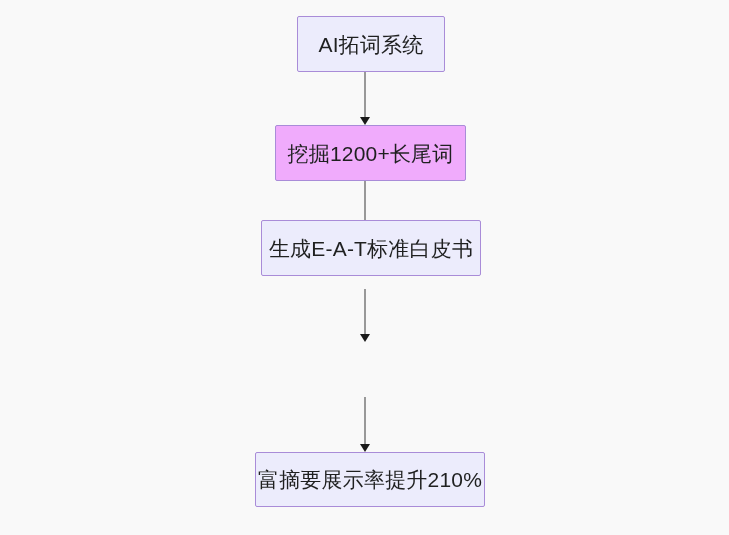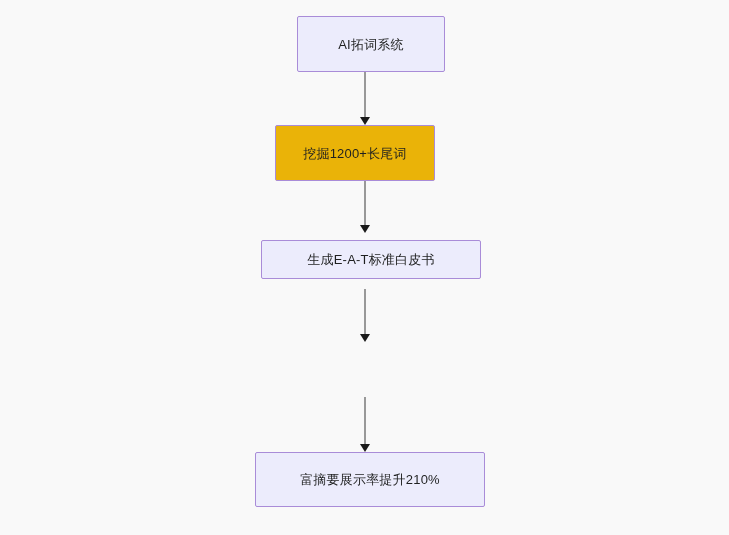--- a/index.html
+++ b/index.html
@@ -23,21 +23,21 @@
   .flow-node {
     position: absolute;
     box-sizing: border-box;
     background: #ececfc;
     border: 1.4px solid #a98cd8;
     border-radius: 2px;
     display: flex;
     align-items: center;
     justify-content: center;
     color: #1f2020;
-    font-size: 13px;
+    font-size: 21px;
     line-height: 1;
     letter-spacing: 0.2px;
     white-space: nowrap;
   }
 
   .flow-node .node-text {
     display: block;
   }
 
   .connector {
@@ -68,30 +68,30 @@
 
   <div class="flow-node" style="left: 297px; top: 16px; width: 148px; height: 56px; background: rgb(236, 236, 252); border-color: rgb(169, 140, 216); color: rgb(31, 32, 32);">
     <span class="node-text">AI拓词系统</span>
   </div>
 
   <div class="connector" style="left: 359px; top: 72px; height: 53px;">
     <div class="stem" style="height: 46px; background: rgb(153, 153, 153);"></div>
     <div class="arrowhead" style="top: 45px; border-top-color: rgb(26, 26, 26);"></div>
   </div>
 
-  <div class="flow-node" style="left: 275px; top: 125px; width: 160px; height: 56px; background: #eab308; border-color: rgb(169, 140, 216); color: rgb(31, 32, 32);">
+  <div class="flow-node" style="left: 275px; top: 125px; width: 191px; height: 56px; background: #f0abfc; border-color: rgb(169, 140, 216); color: rgb(31, 32, 32);">
     <span class="node-text">挖掘1200+长尾词</span>
   </div>
 
   <div class="connector" style="left: 359px; top: 181px; height: 52px;">
     <div class="stem" style="height: 45px; background: rgb(153, 153, 153);"></div>
     <div class="arrowhead" style="top: 44px; border-top-color: rgb(26, 26, 26);"></div>
   </div>
 
-  <div class="flow-node" style="left: 261px; top: 240px; width: 220px; height: 39px; background: rgb(236, 236, 252); border-color: rgb(169, 140, 216); color: rgb(31, 32, 32); text-align: center;">
+  <div class="flow-node" style="left: 261px; top: 220px; width: 220px; height: 56px; background: rgb(236, 236, 252); border-color: rgb(169, 140, 216); color: rgb(31, 32, 32); text-align: center;">
     <span class="node-text">生成E-A-T标准白皮书</span>
   </div>
 
   <div class="connector" style="left: 359px; top: 289px; height: 53px;">
     <div class="stem" style="height: 46px; background: rgb(153, 153, 153);"></div>
     <div class="arrowhead" style="top: 45px; border-top-color: rgb(26, 26, 26);"></div>
   </div>
 
 
   <div class="connector" style="left: 359px; top: 397px; height: 55px;">

